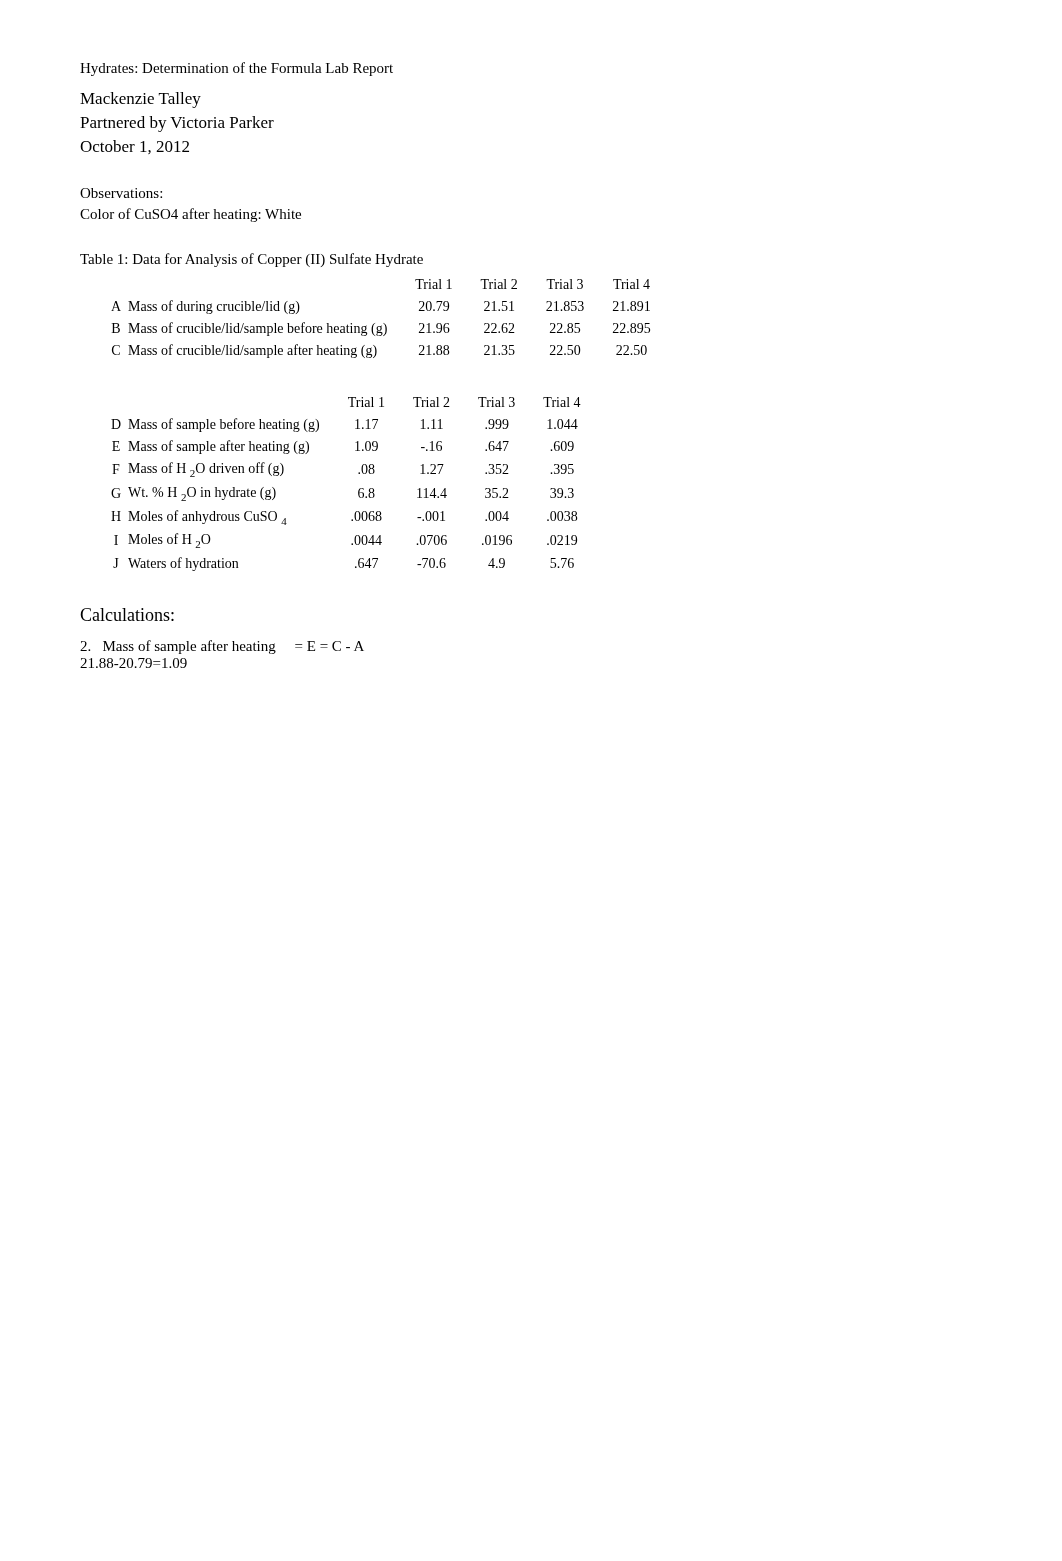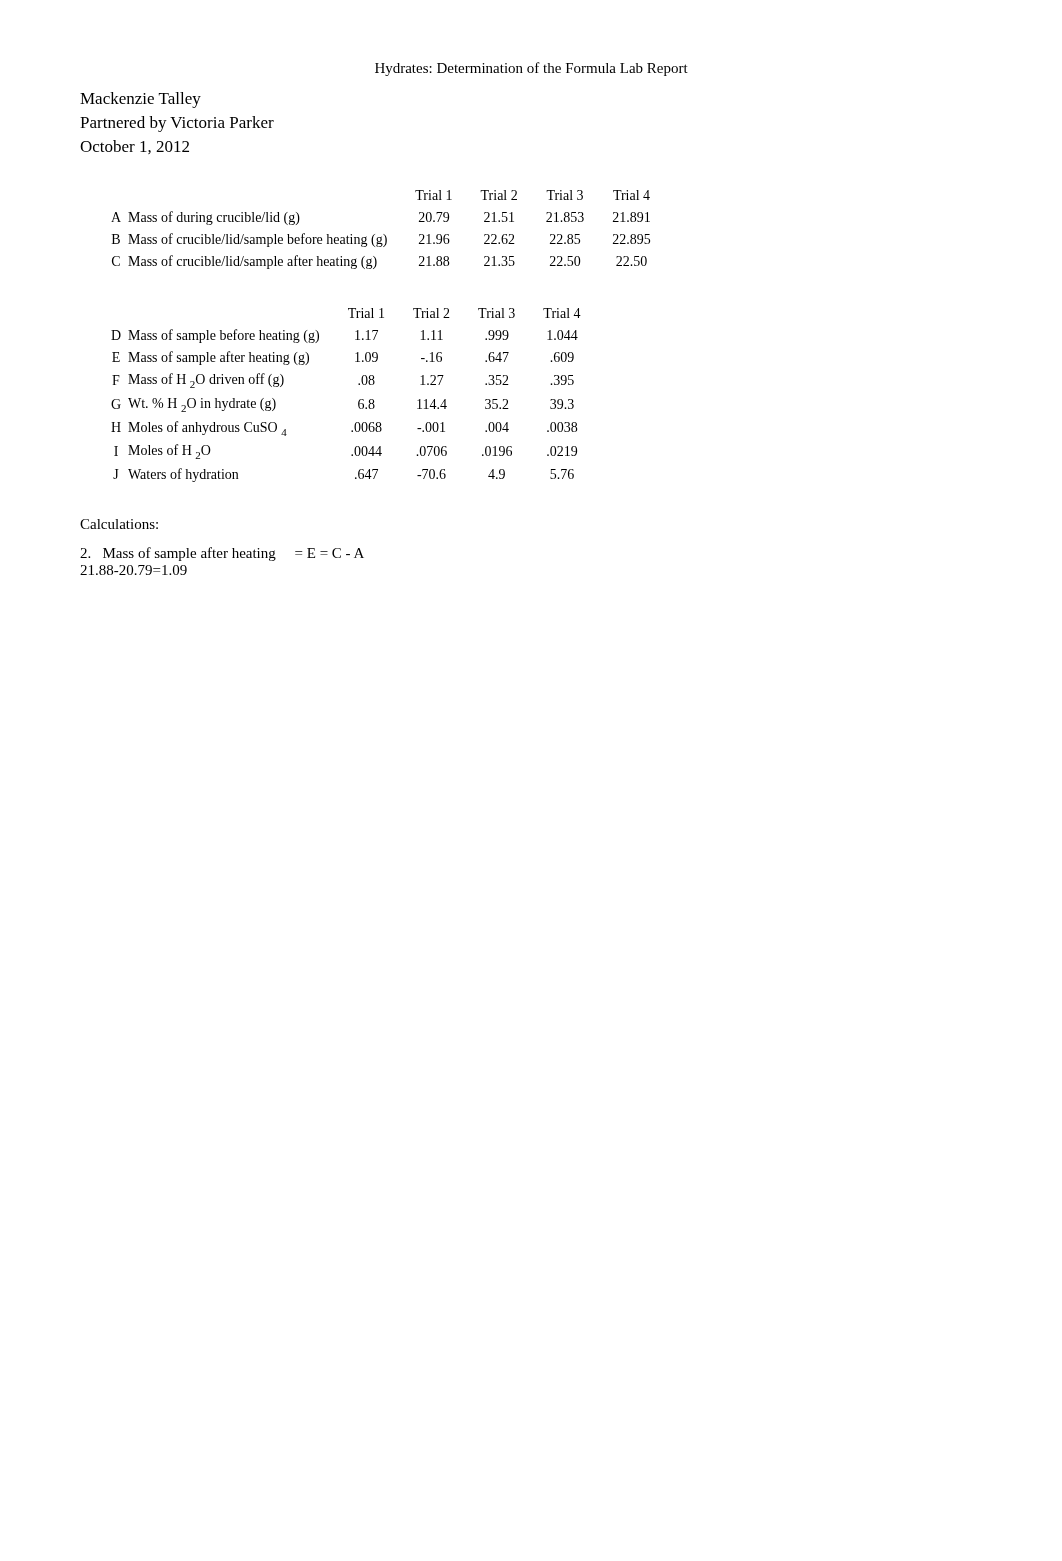--- a/index.html
+++ b/index.html
@@ -6,21 +6,20 @@
     body {
       font-family: "Times New Roman", Times, serif;
       font-size: 15px;
       background: #fff;
       color: #000;
       width: 1062px;
       min-height: 1561px;
       padding: 60px 80px;
     }
     .page-title {
-      text-align: center;
       margin-bottom: 12px;
       font-size: 15px;
     }
     .author-block {
       text-align: left;
       margin-bottom: 4px;
       font-size: 17px;
     }
     .observations-block {
       margin-top: 28px;
@@ -62,44 +61,47 @@
       margin-left: 20px;
     }
     .header-row td {
       font-weight: normal;
     }
     .calculations-block {
       margin-top: 10px;
     }
     .calculations-block h3 {
       font-weight: normal;
-      font-size: 15px;
+      font-size: 18px;
       margin-bottom: 12px;
     }
     .calc-item {
       margin-bottom: 16px;
       font-size: 15px;
     }
     sub {
       font-size: 11px;
     }
   </style>
 </head>
 <body>
 
 <div class="page-title">Hydrates: Determination of the Formula Lab Report</div>
 
 <div class="author-block">Mackenzie Talley</div>
 <div class="author-block">Partnered by Victoria Parker</div>
 <div class="author-block">October 1, 2012</div>
 
 <div class="observations-block">
+  <p>Observations:</p>
+  <p>Color of CuSO4 after heating: White</p>
 </div>
 
 <div class="table-section">
+  <div class="table-title">Table 1:   Data for Analysis of Copper (II) Sulfate Hydrate</div>
   <table class="table1">
     <tbody>
         <tr class="header-row">
       <td></td>
       <td></td>
       <td>Trial 1</td>
       <td>Trial 2</td>
       <td>Trial 3</td>
       <td>Trial 4</td>
     </tr>

